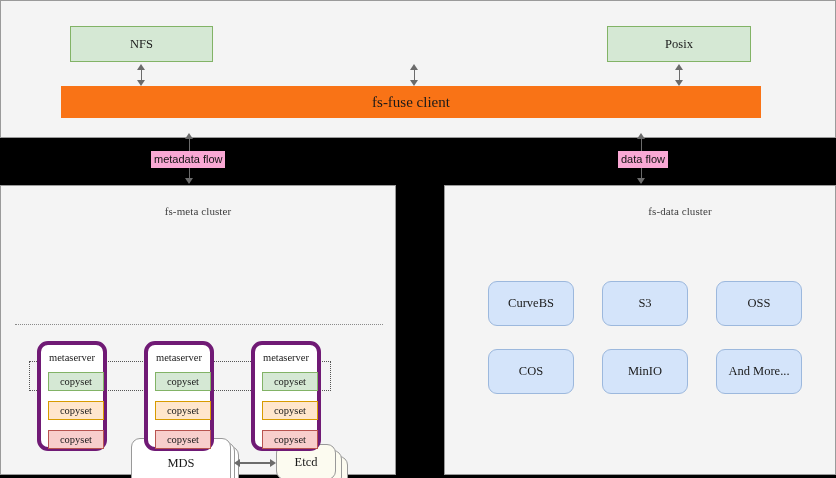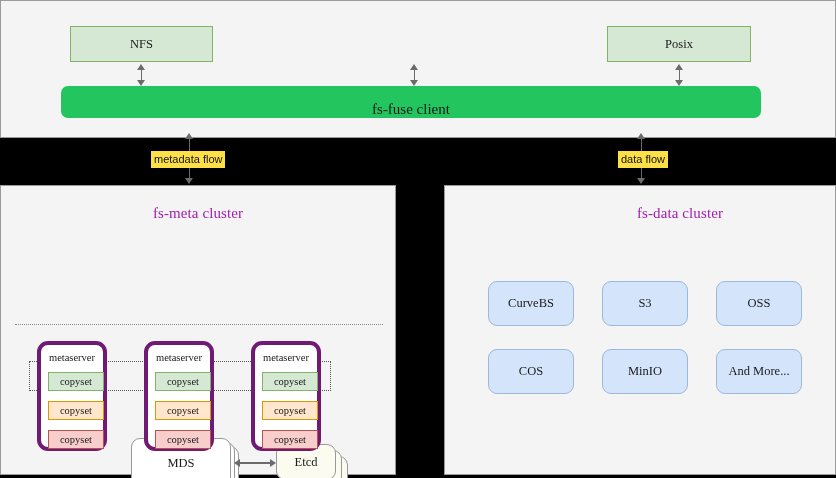--- a/index.html
+++ b/index.html
@@ -25,22 +25,22 @@
     font-family: Liberation Serif, serif;
   }
   #client-panel { left: 0px;   top: 0px;   width: 836px; height: 138px; }
   #meta-panel   { left: 0px;   top: 185px; width: 396px; height: 290px; }
   #data-panel   { left: 444px; top: 185px; width: 392px; height: 290px; }
 
   .panel-title {
     position: absolute;
     width: 100%;
     text-align: center;
-    font-size: 15px;
-    color: #a21caf;
+    font-size: 11px;
+    color: #404040;
     letter-spacing: .1px;
   }
   #meta-panel .panel-title { top: 19px; }
   #data-panel .panel-title { top: 19px; margin-left: 40px; }
 
   
   .proto-box {
     position: absolute;
     height: 36px;
     background: #d5e8d4;
@@ -56,27 +56,26 @@
   #proto-1 { left: 341px; top: 25px; width: 144px; }
   #proto-2 { left: 606px; top: 25px; width: 144px; }
 
   
   #fuse-bar {
     position: absolute;
     left: 60px;
     top: 85px;
     width: 700px;
     height: 32px;
-    background: #22c55e;
-    display: flex;
-    align-items: flex-end;
+    background: #f97316;
+    display: flex;
+    align-items: center;
     justify-content: center;
     font-size: 15px;
     color: #1a1a1a;
-    border-radius: 7px;
   }
 
   
   .vline {
     position: absolute;
     width: 1.6px;
     background: #6b6b6b;
   }
   .arrow-head {
     position: absolute;
@@ -103,21 +102,21 @@
     position: absolute;
     width: 0; height: 0;
     border-top: 4.5px solid transparent;
     border-bottom: 4.5px solid transparent;
     border-left: 6px solid #6b6b6b;
   }
 
   
   .flow-label {
     position: absolute;
-    background: #fde047;
+    background: #f9a8d4;
     color: #111111;
     font-size: 11px;
     padding: 2px 3px;
     white-space: nowrap;
     line-height: 13px;
   }
 
   
   .stack { position: absolute; }
   .stack .layer {

